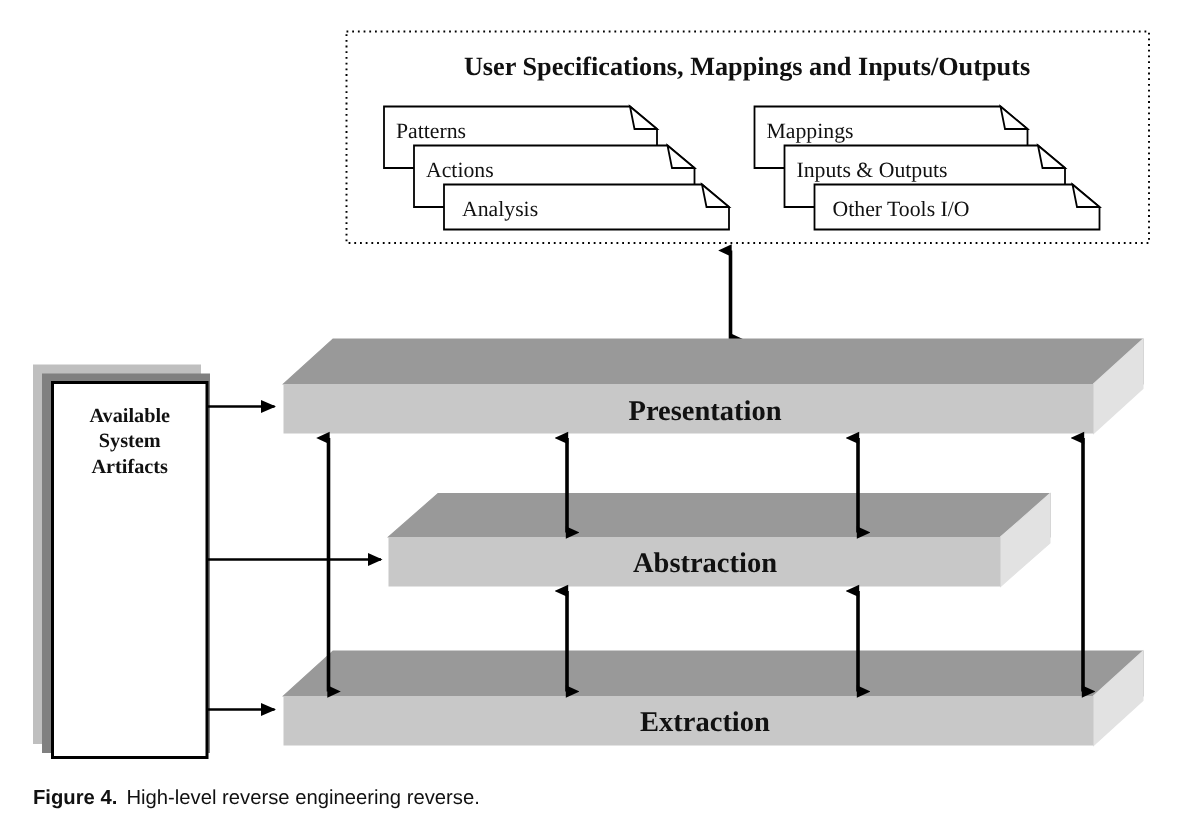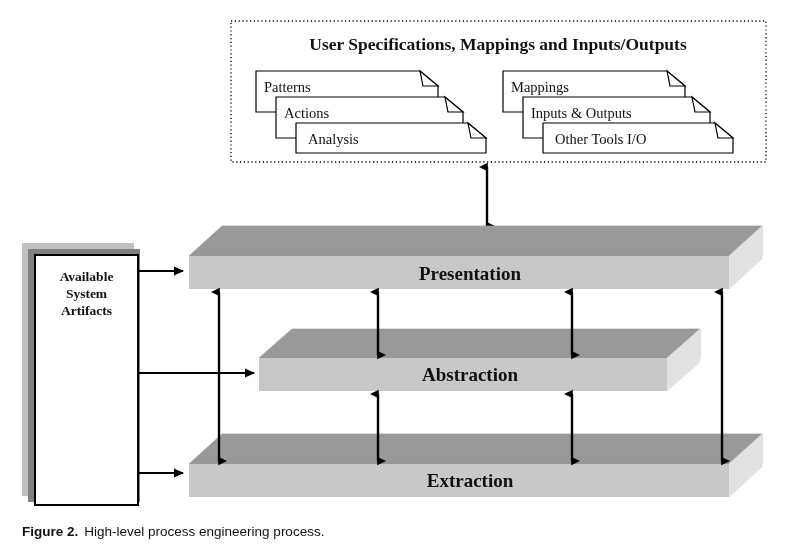--- a/index.html
+++ b/index.html
@@ -167,16 +167,16 @@
     <line x1="378" y1="394" x2="378" y2="461" stroke="#000000" stroke-width="2.4" marker-start="url(#arrowUp)" marker-end="url(#arrowUp)"></line>
     <line x1="572" y1="394" x2="572" y2="461" stroke="#000000" stroke-width="2.4" marker-start="url(#arrowUp)" marker-end="url(#arrowUp)"></line>
 
     <line x1="138" y1="271" x2="183" y2="271" stroke="#000000" stroke-width="1.8" marker-end="url(#arrowEnd)"></line>
     <line x1="138" y1="373" x2="254" y2="373" stroke="#000000" stroke-width="1.8" marker-end="url(#arrowEnd)"></line>
     <line x1="138" y1="473" x2="183" y2="473" stroke="#000000" stroke-width="1.8" marker-end="url(#arrowEnd)"></line>
 
   </svg>
 
   <div class="caption">
-    <span class="cap-label">Figure 2.</span><span class="cap-text">High-level process engineering process.</span>
+    <span class="cap-label">Figure 4.</span><span class="cap-text">High-level reverse engineering reverse.</span>
   </div>
 
 </div>
 
 </body></html>

